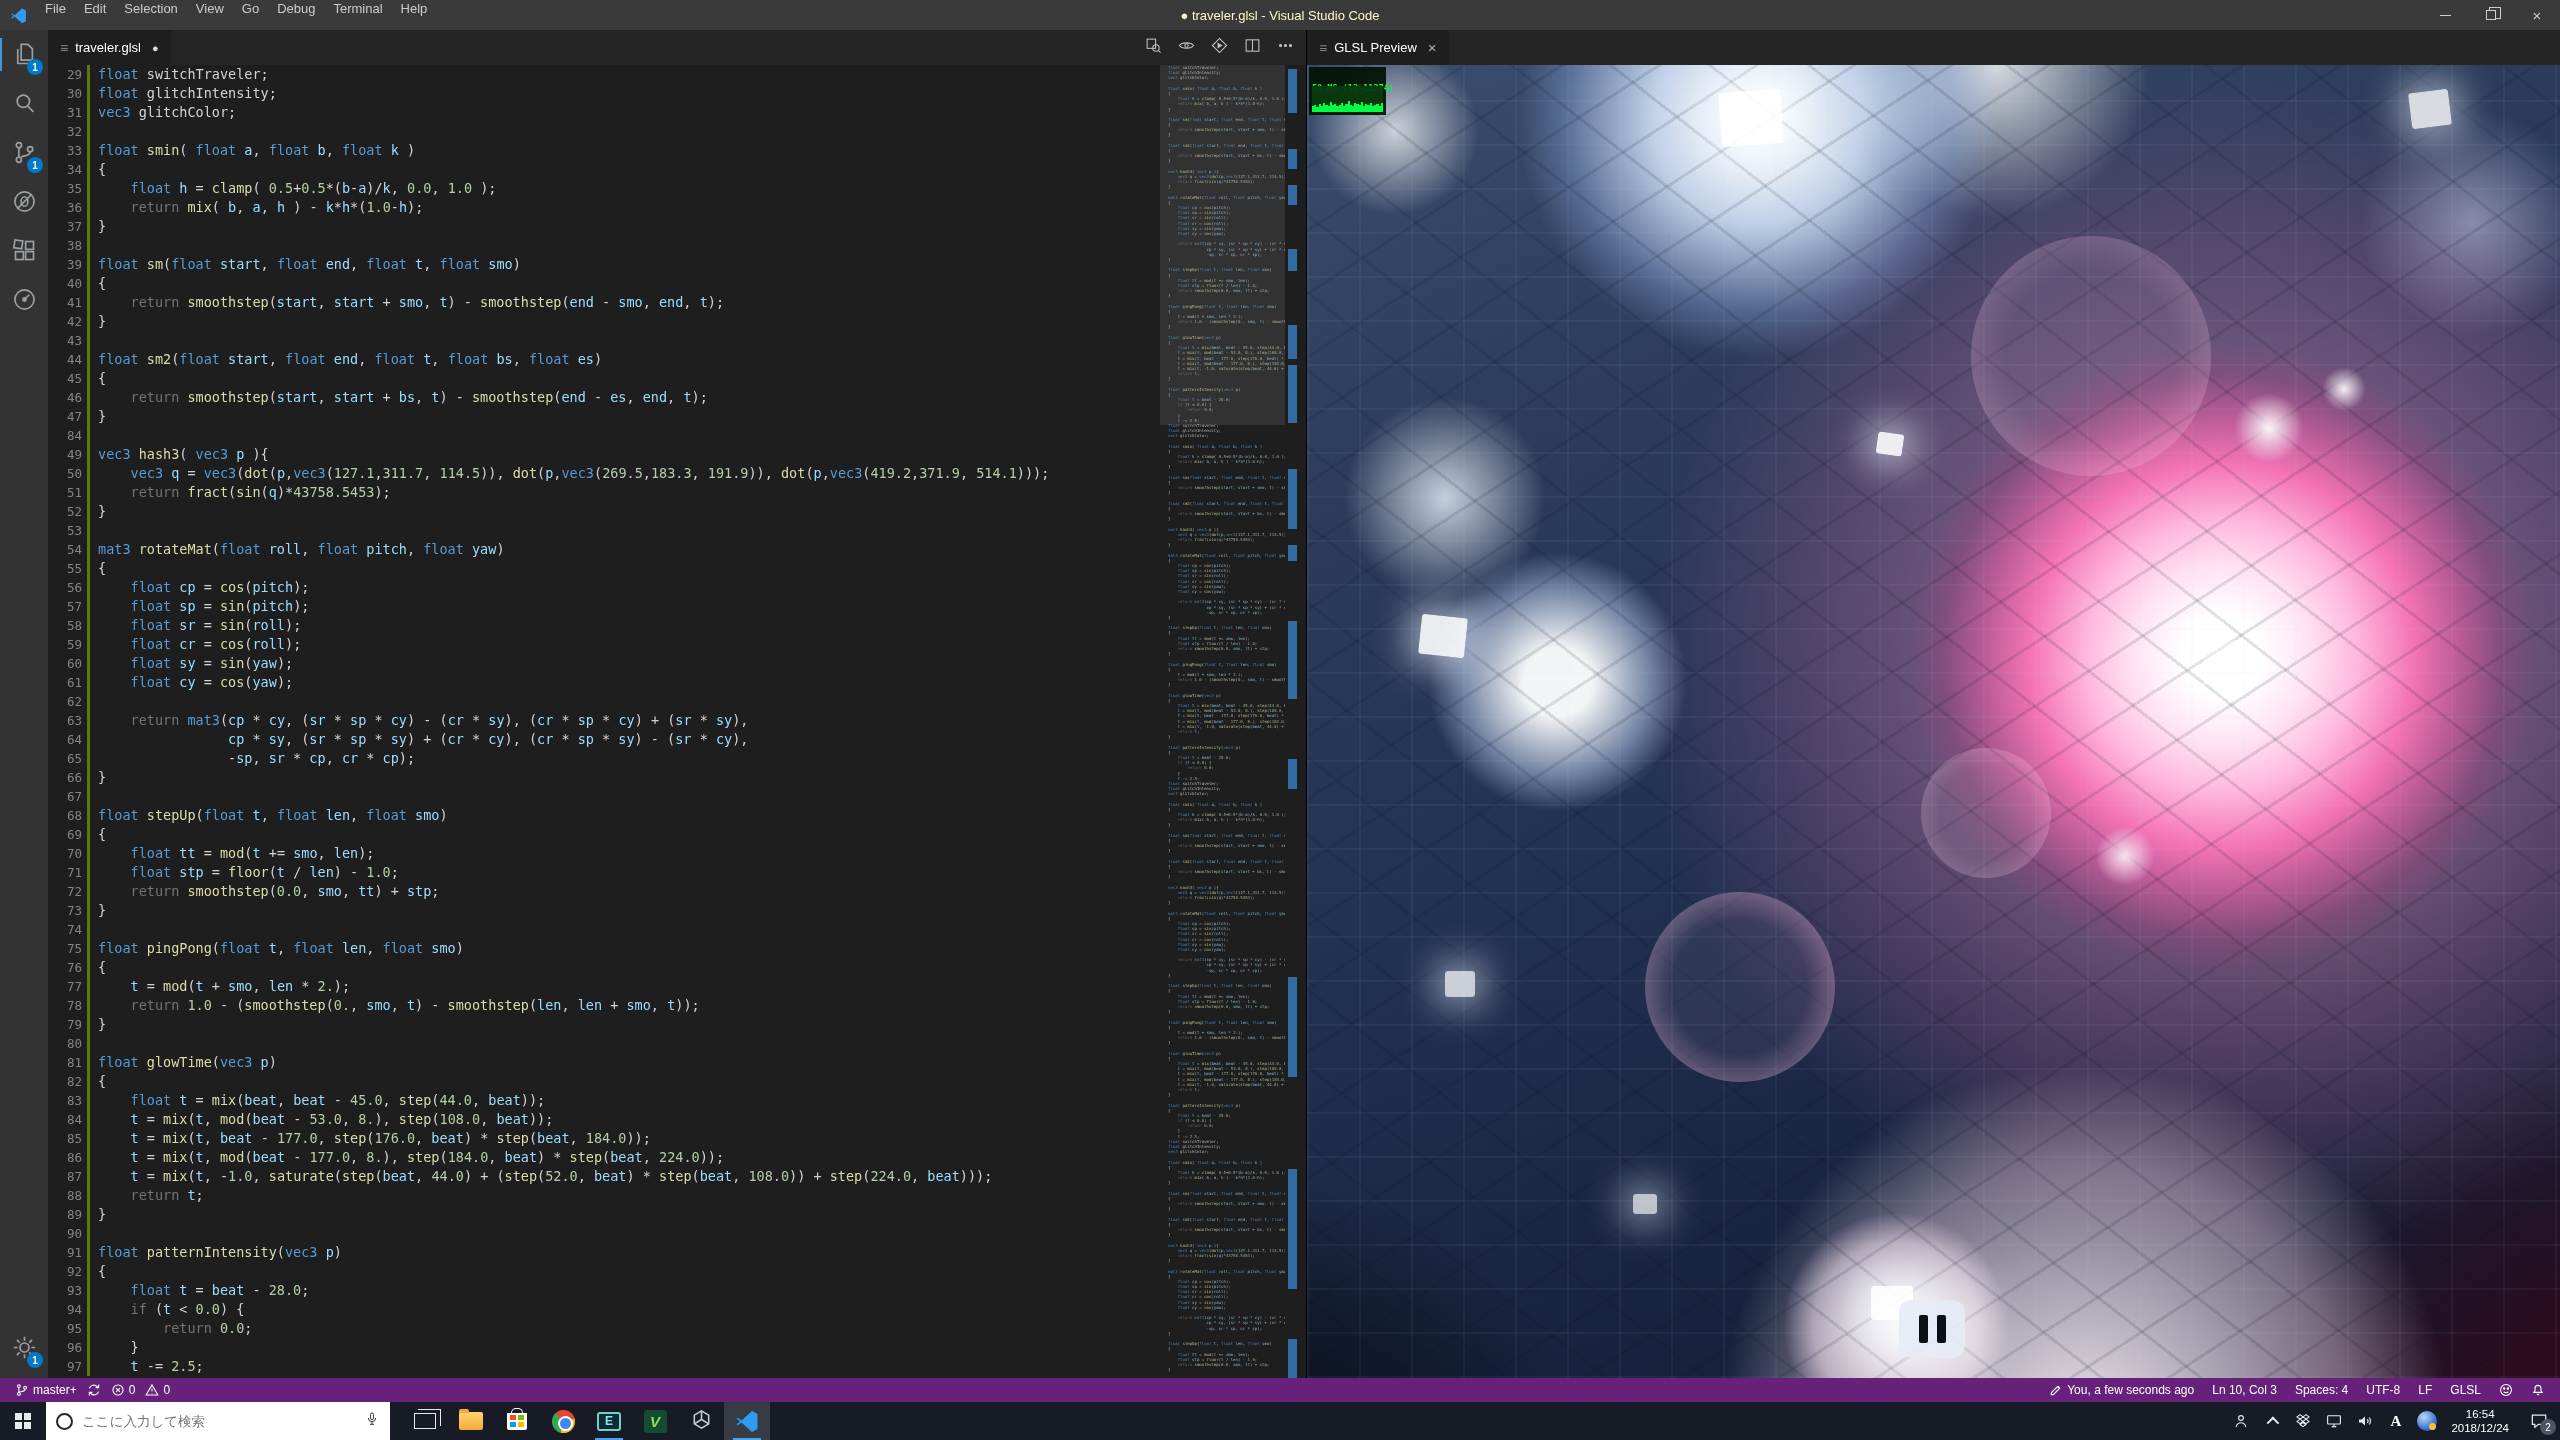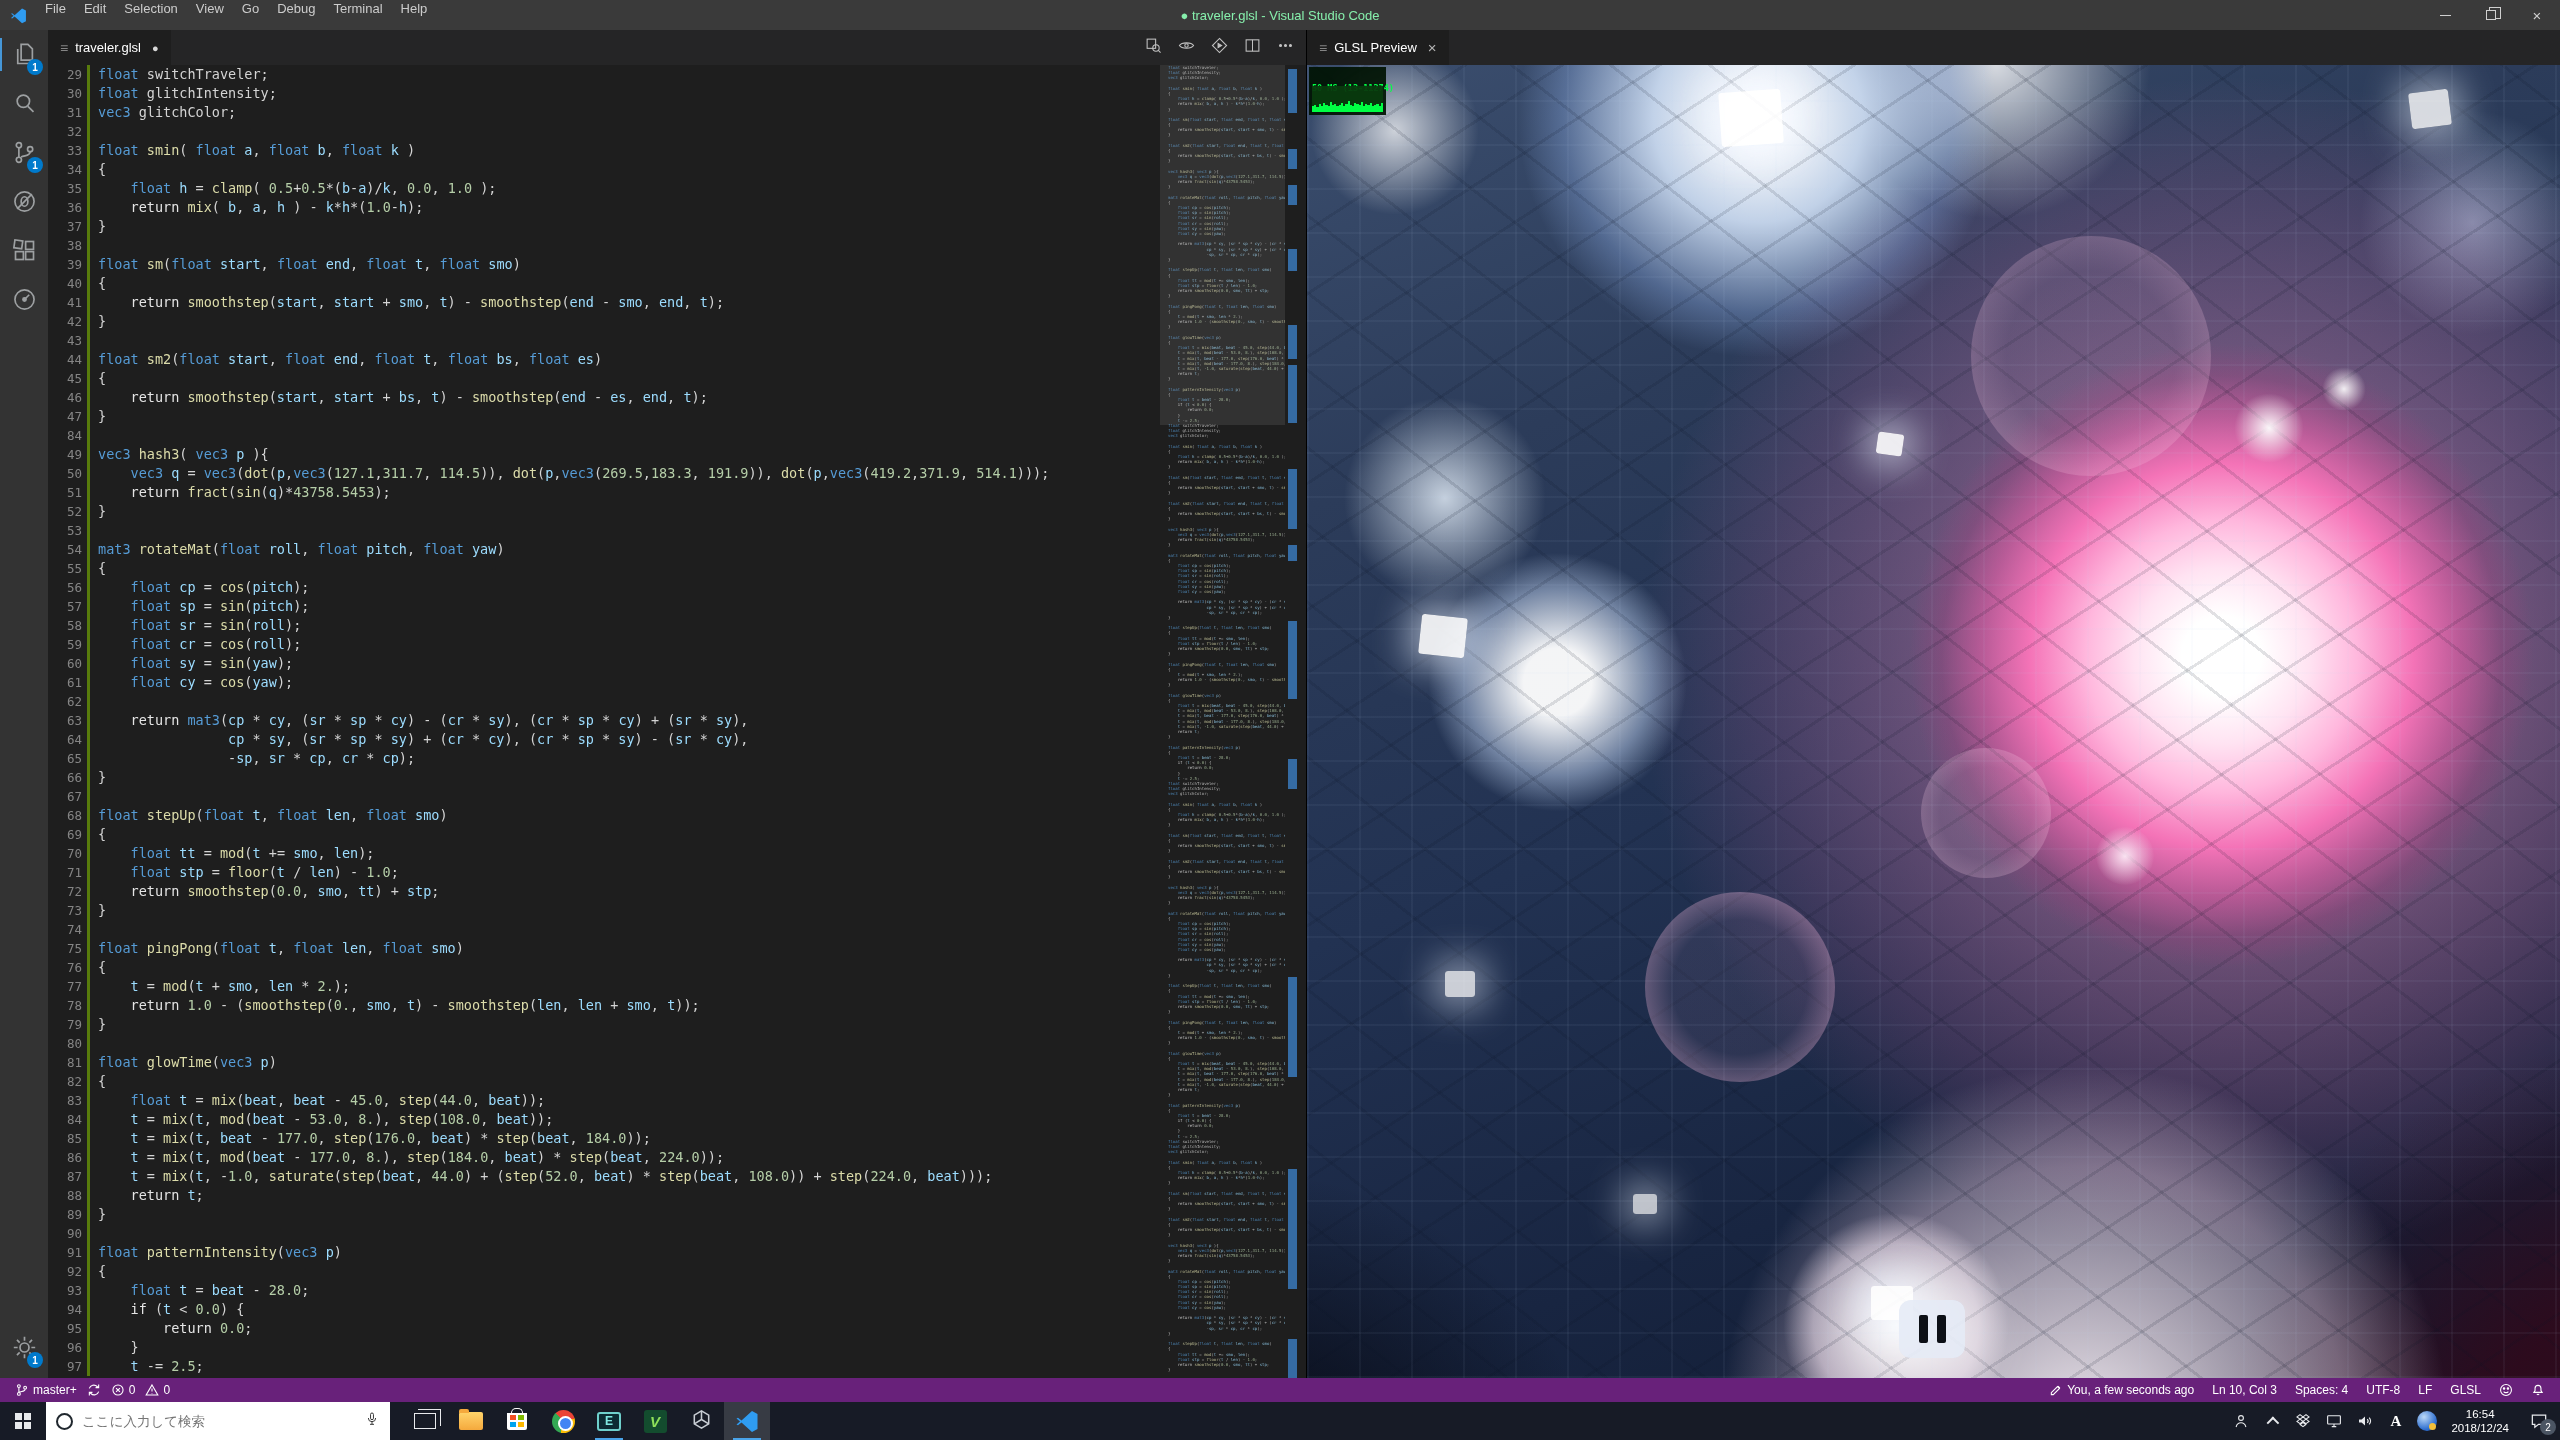--- a/index.html
+++ b/index.html
@@ -4,21 +4,21 @@
 <style>
 *{margin:0;padding:0;box-sizing:border-box}
 html,body{width:2560px;height:1440px;overflow:hidden;background:#000;font-family:"Liberation Sans","DejaVu Sans",sans-serif}
 .screen{position:relative;width:2560px;height:1440px;background:#1e1e1e}
 
 
 .titlebar{position:absolute;left:0;top:0;width:2560px;height:30px;background:#3a3a3a;display:flex;align-items:center;color:#cccccc;font-size:13px;z-index:30}
 .vscode-logo{width:17px;height:17px;margin:0 9px 0 10px;flex:none}
 .menubar{display:flex;height:43px}
 .menu-item{padding:0 9px;line-height:30px;cursor:default}
-.titlebar-title{position:absolute;left:50%;transform:translateX(-50%);color:#86efac;white-space:nowrap}
+.titlebar-title{position:absolute;left:50%;transform:translateX(-50%);color:#fef9c3;white-space:nowrap}
 .win-controls{position:absolute;right:0;top:0;display:flex;height:30px}
 .win-btn{width:46px;height:30px;display:flex;align-items:center;justify-content:center;color:#cfcfcf}
 .win-btn .minbar{width:11px;height:1px;background:#cfcfcf}
 .win-btn .restore{width:10px;height:10px;border:1px solid #cfcfcf;position:relative;background:#3a3a3a}
 .win-btn .restore::before{content:"";position:absolute;left:2px;top:-4px;width:10px;height:10px;border:1px solid #cfcfcf;z-index:-1}
 .win-btn.close-btn{font-size:15px}
 
 
 .main{position:absolute;left:0;top:30px;width:2560px;height:1348px}
 
@@ -41,21 +41,21 @@
 .tab-close{color:#b6b6b6;font-size:15px;margin-left:4px}
 .editor-actions{margin-left:auto;display:flex;align-items:center;gap:16px;padding-right:12px}
 .ea-ico svg{width:17px;height:17px;stroke:#c2c2c2;fill:none;stroke-width:1.5}
 
 
 .code-area{position:absolute;top:35px;left:0;right:146px;bottom:0;overflow:hidden;font-family:"DejaVu Sans Mono","Liberation Mono",monospace;font-size:13.5px;line-height:19px;background:#1e1e1e}
 .crow{display:flex;height:19px;white-space:pre}
 .lnum{width:34px;text-align:right;color:#858585;flex:none;font-size:12.5px}
 .gbar{width:3px;background:#587c0c;margin-left:5px;flex:none}
 .ltext{padding-left:8px}
-.tk-kw{color:#569cd6}.tk-ct{color:#e5e5e5}.tk-fn{color:#dcdcaa}.tk-nm{color:#b5cea8}.tk-id{color:#9cdcfe}.tk-pl{color:#d4d4d4}
+.tk-kw{color:#569cd6}.tk-ct{color:#737373}.tk-fn{color:#dcdcaa}.tk-nm{color:#b5cea8}.tk-id{color:#9cdcfe}.tk-pl{color:#d4d4d4}
 
 
 .minimap{position:absolute;top:35px;right:21px;width:125px;bottom:0;overflow:hidden;background:#1e1e1e}
 .minimap .crow{height:5.2px;line-height:5.2px;font-family:"DejaVu Sans Mono",monospace;font-size:4px;opacity:.8}
 .mini-slider{position:absolute;left:0;right:0;top:0;height:360px;background:rgba(170,170,170,0.15)}
 .ruler{position:absolute;top:35px;right:6px;width:15px;bottom:0;background:#1e1e1e}
 .ruler .mark{position:absolute;left:3px;width:9px;background:rgba(58,121,187,0.85)}
 
 
 .preview-pane{position:absolute;left:1306px;top:0;width:1254px;height:100%;background:#1e1e1e;border-left:1px solid #000}

